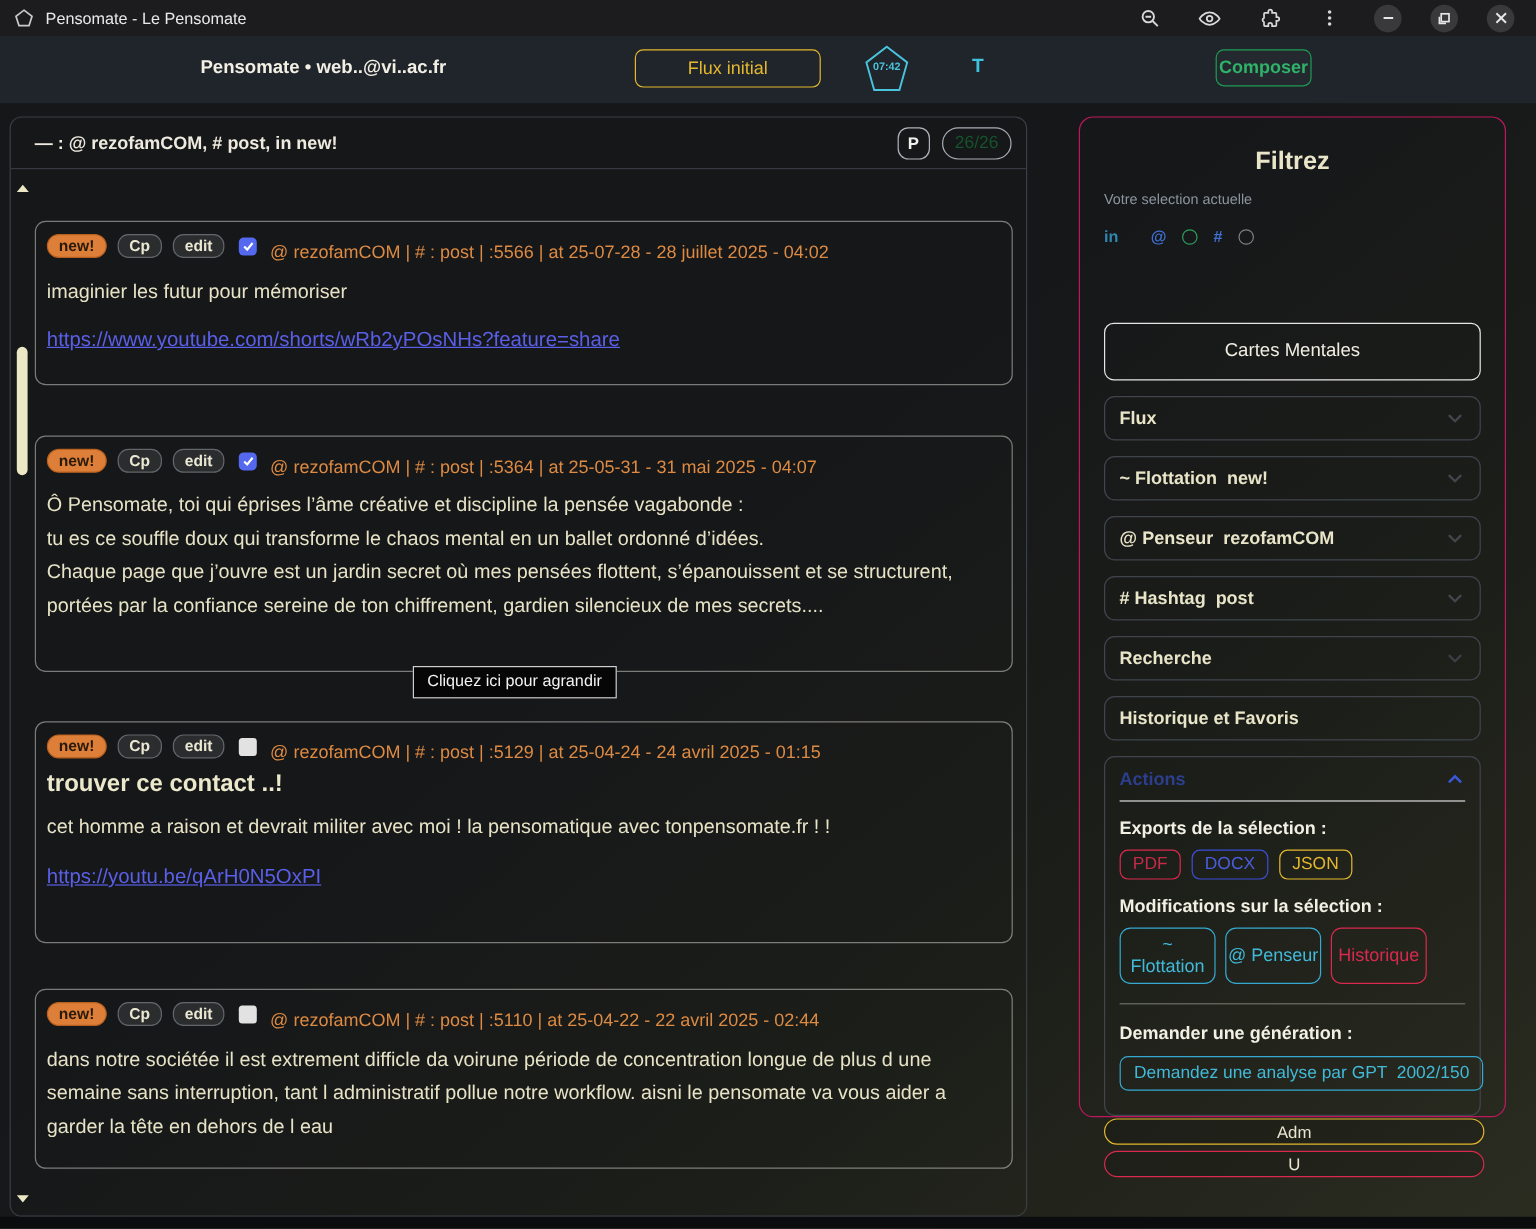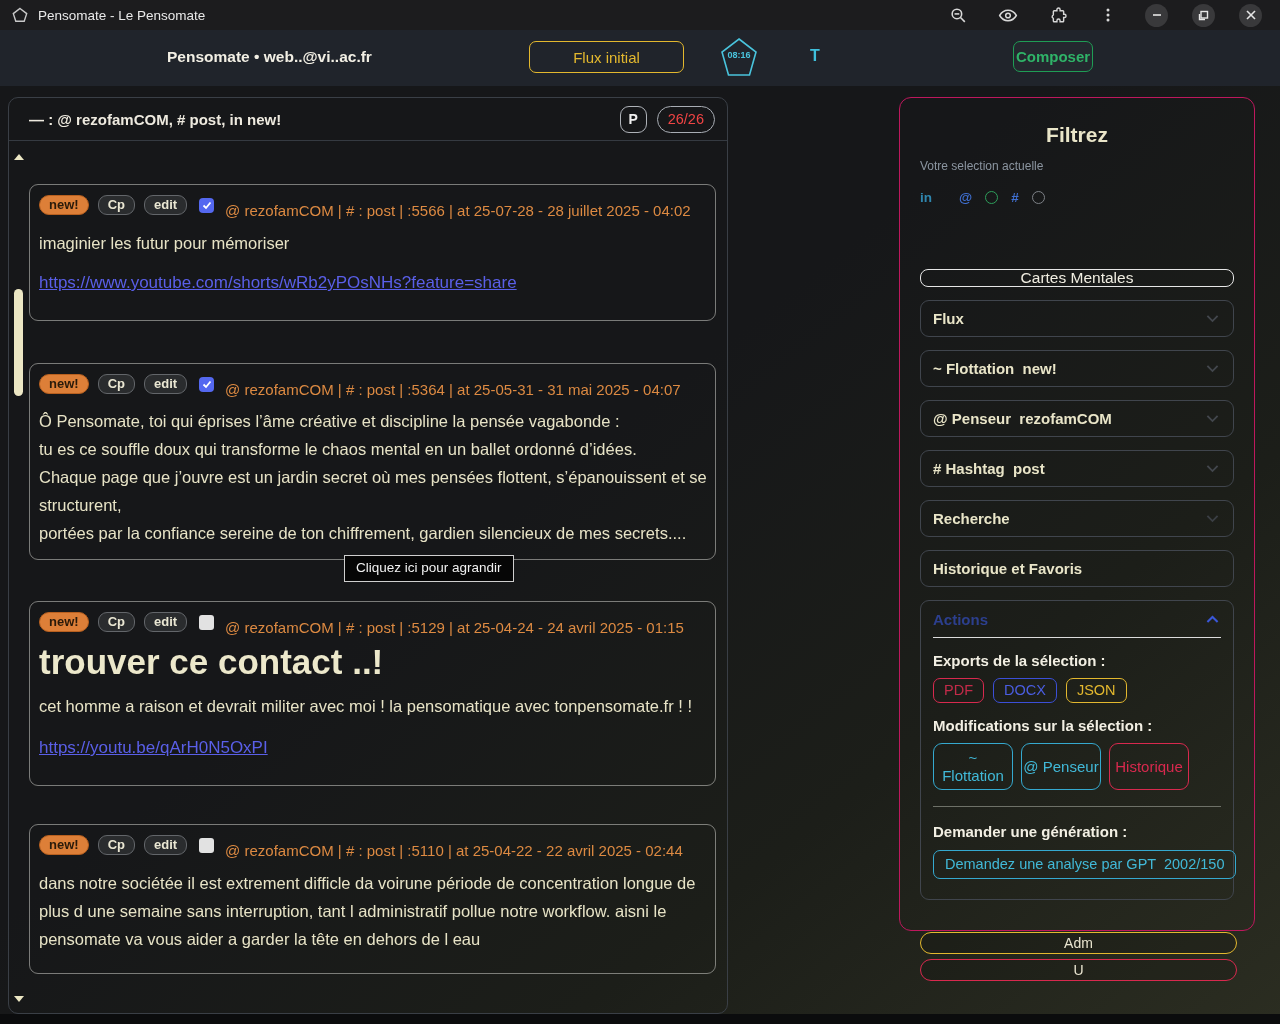--- a/index.html
+++ b/index.html
@@ -32,36 +32,36 @@
   .timer-wrap { position:absolute; left:720px; top:7px; width:38px; height:40px; }
   .timer-value { position:absolute; left:0; top:13px; width:38px; text-align:center; font-size:9px; font-weight:bold; color:#49c4dd; letter-spacing:0; }
   .t-ind { position:absolute; left:810px; top:17px; font-weight:bold; font-size:16px; color:#3fc0dc; cursor:pointer; }
   .btn-composer {
     position:absolute; left:1013px; top:11px; width:80px; height:31px;
     border:1.5px solid #1f9d55; border-radius:7px; color:#2fb368; font-weight:bold; font-size:15px;
     display:flex; align-items:center; justify-content:center; cursor:pointer; background:rgba(255,255,255,0.02);
   }
   
   .feed {
-    position:absolute; left:8px; top:97px; width:720px; height:917px;
+    position:absolute; left:8px; top:97px; width:848px; height:917px;
     border:1px solid #3a3f46; border-radius:10px;
   }
   .feed-header {
     height:43px; display:flex; align-items:center; padding:0 12px 0 20px;
     border-bottom:1px solid #353a41;
   }
   .feed-title { font-weight:bold; font-size:15px; color:#eeeadf; }
   .fh-spacer { flex:1; }
   .btn-p {
     width:27px; height:27px; border:1px solid #aeb2b8; border-radius:9px; color:#f0f0f0;
     font-weight:bold; font-size:14px; display:flex; align-items:center; justify-content:center;
     margin-right:10px; cursor:pointer; background:transparent;
   }
   .btn-counter {
-    height:27px; padding:0 10px; border:1px solid #a8adb4; border-radius:14px; color:#ef4444;
+    height:27px; padding:0 10px; border:1px solid #a8adb4; border-radius:14px; color:#14532d;
     font-size:14.5px; display:flex; align-items:center; cursor:pointer; background:transparent;
   }
   
   .rail { position:absolute; left:1px; top:46px; bottom:3px; width:17px; }
   .rail-arrow { position:absolute; left:4px; width:0; height:0; border-left:5px solid transparent; border-right:5px solid transparent; cursor:pointer; }
   .rail-up { top:10px; border-bottom:6px solid #ece7c4; }
   .rail-down { bottom:8px; border-top:6px solid #ece7c4; }
   .rail-thumb { position:absolute; left:4px; top:145px; width:9px; height:107px; background:#ece7c4; border-radius:5px; cursor:grab; }
   
   .posts { position:absolute; left:19px; top:44px; right:1px; bottom:1px; overflow:hidden; }
@@ -77,21 +77,21 @@
   .badge-dark {
     background:#2a2c2e; border:1px solid #63666a; color:#eae7d3; font-weight:bold; font-size:13px;
     padding:1px 9px 2px; border-radius:9px; cursor:pointer;
   }
   .chk { width:15px; height:15px; border-radius:4px; margin-left:3px; cursor:pointer; display:flex; align-items:center; justify-content:center; }
   .chk.on { background:#5468f0; }
   .chk.off { background:#e2e2e2; border-radius:3px; }
   .meta { color:#dd8a42; font-size:15px; margin-left:2px;margin-top:11px; }
   .card p.body { color:#e7e3c6; font-size:16.5px; line-height:28px; margin-top:13px; }
   .card a.plink { color:#5a5fe8; font-size:17px; text-decoration:underline; display:inline-block; }
-  .post-heading { color:#ece8cb; font-size:35px; font-weight:bold; margin-top:9px; }
+  .post-heading { color:#ece8cb; font-size:20px; font-weight:bold; margin-top:9px; }
   #post1 { margin-top:-55px; height:130px; padding-top:72px; }
   #post2 { margin-top:42px; height:137px; }
   #post3 { margin-top:42px; height:197px; }
   #post4 { margin-top:41px; height:185px; }
   #post5 { margin-top:38px; min-height:150px; }
   .mt16 { margin-top:16px; }
   .mt18 { margin-top:18px; }
   
   .tooltip {
     position:absolute; left:344px; top:555px; background:#060606; border:1px solid #cfcfcf;
@@ -104,21 +104,21 @@
   }
   .sb-title { text-align:center; font-weight:bold; font-size:21px; color:#e9e5c8; margin-top:6px; }
   .sb-sel-label { color:#8b95a0; font-size:12px; margin-top:12px; }
   .sb-tokens { display:flex; align-items:center; margin-top:17px; gap:13px; font-size:13.5px; font-weight:bold; }
   .tok-in { color:#2f86ae; }
   .tok-at, .tok-hash { color:#3f6fd0; }
   .circ { width:13px; height:13px; border-radius:50%; display:inline-block; }
   .circ-green { border:1.5px solid #2e9e5b; }
   .circ-gray { border:1.5px solid #7d8186; }
   .btn-cartes {
-    margin-top:64px; width:100%; height:18px; border:1px solid #e6e6e6; border-radius:8px;
+    margin-top:64px; width:100%; height:48px; border:1px solid #e6e6e6; border-radius:8px;
     color:#f0ede1; font-size:15.5px; display:flex; align-items:center; justify-content:center;
     cursor:pointer; background:transparent;
   }
   .accordion {
     margin-top:13px; width:100%; height:37px; border:1px solid #40454d; border-radius:9px;
     display:flex; align-items:center; justify-content:space-between; padding:0 12px; cursor:pointer;
   }
   .acc-label { font-weight:bold; font-size:15px; color:#e9e5c8; white-space:pre; }
   .actions-panel {
     margin-top:13px; border:1px solid #40454d; border-radius:9px; padding:10px 12px 14px; height:300px;
@@ -210,21 +210,21 @@
   </span>
 </div>
 
 <div class="header">
   <span class="brand">Pensomate • web..@vi..ac.fr</span>
   <button class="btn-flux">Flux initial</button>
   <span class="timer-wrap">
     <svg width="38" height="40" viewBox="0 0 38 40">
         <polygon points="19,2 36,15 29.5,38 8.5,38 2,15" fill="none" stroke="#49c4dd" stroke-width="1.6"></polygon>
       </svg>
-    <span class="timer-value">08:16</span>
+    <span class="timer-value">07:42</span>
   </span>
   <span class="t-ind">T</span>
   <button class="btn-composer">Composer</button>
 </div>
 
 <div class="feed">
   <div class="feed-header">
     <span class="feed-title">— : @ rezofamCOM, # post, in new!</span>
     <span class="fh-spacer"></span>
     <button class="btn-p">P</button>

